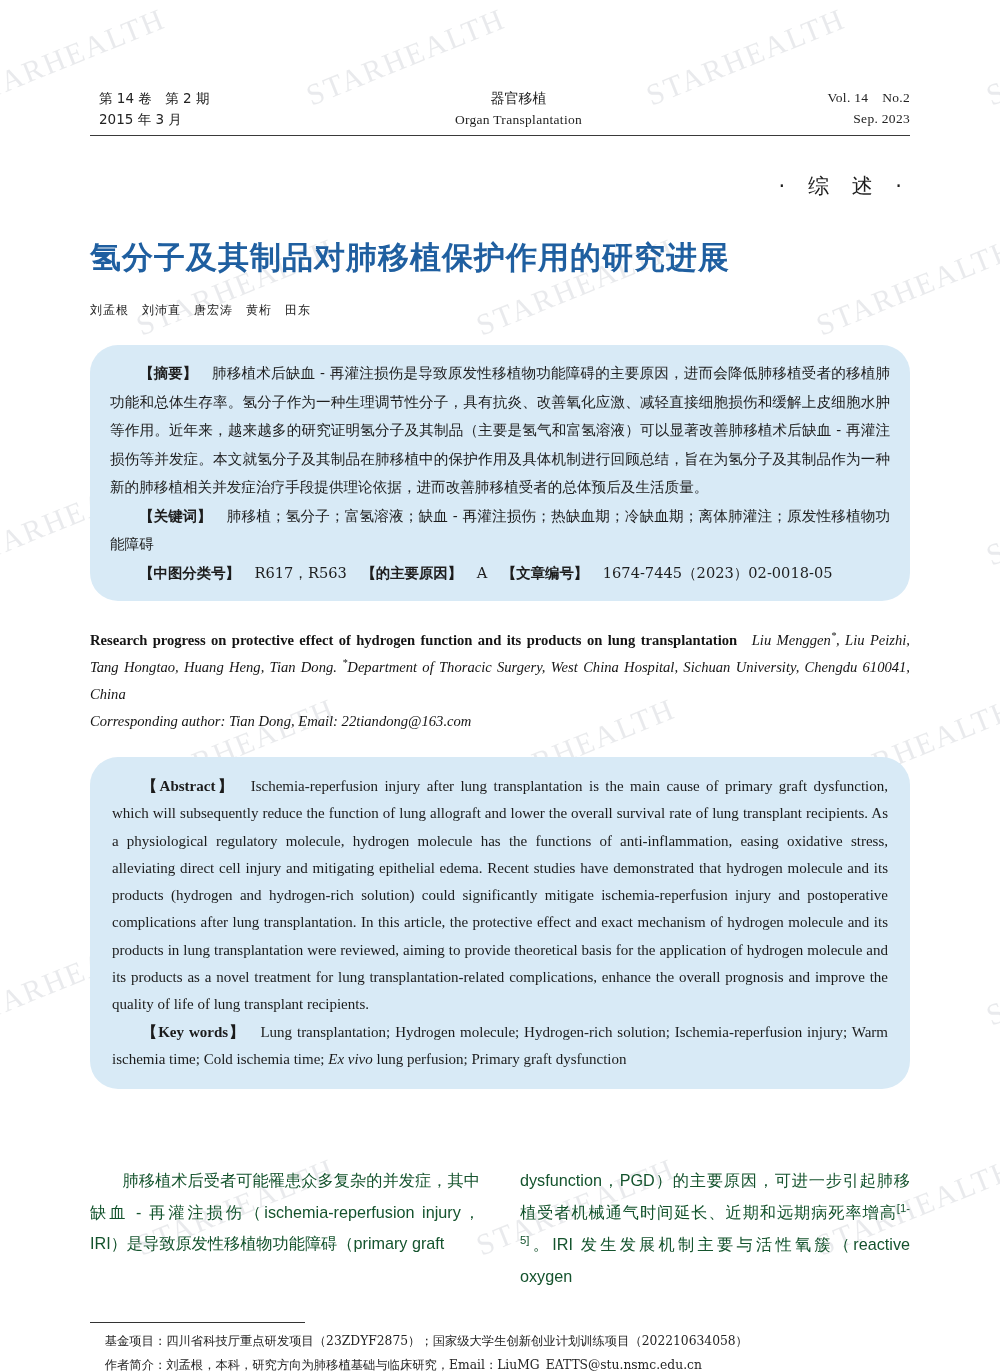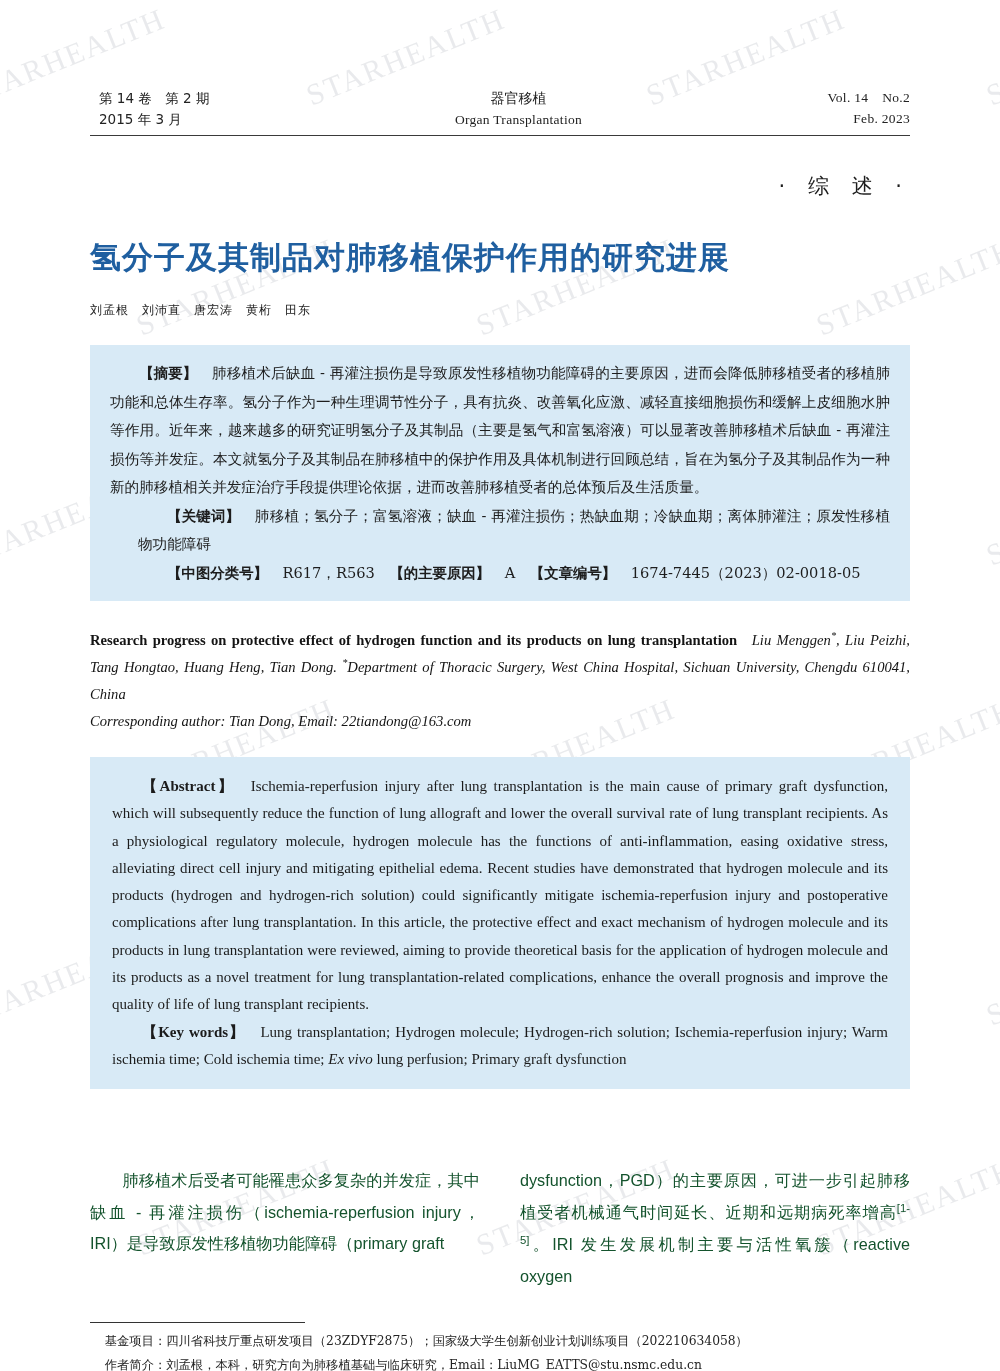--- a/index.html
+++ b/index.html
@@ -102,34 +102,35 @@
     color: #222;
     word-spacing: 6px;
   }
 
   
   .panel {
     background: #d8eaf6;
     margin-top: 22px;
     padding: 16px 22px 16px 22px;
     box-sizing: border-box;
+    border-radius: 28px;
   }
   .panel.cn { margin-top: 26px; padding: 14px 20px 14px 20px; }
   .panel p {
     margin: 0;
     text-align: justify;
     text-justify: inter-ideograph;
   }
   .panel.cn p {
     font-family: "DejaVu Serif", "Liberation Serif", serif;
     font-size: 14.6px;
     line-height: 1.95;
     color: #1d1d1d;
   }
-  .panel.cn p + p { margin-top: 0px; margin-left: 28px; }
+  .panel.cn p + p { margin-top: 0px; }
   .indent { text-indent: 2em; }
   .lbl-cn {
     font-family: "DejaVu Sans", "Liberation Sans", sans-serif;
     font-weight: bold;
     font-size: 14.4px;
   }
   .gap { display: inline-block; width: 1em; }
 
   .panel.en p {
     font-family: "Liberation Serif", "DejaVu Serif", serif;
@@ -232,21 +233,21 @@
         <div class="col-left">
           <div class="ch">第 14 卷　第 2 期</div>
           <div class="ch">2015 年 3 月</div>
         </div>
         <div class="col-mid">
           <div class="mid-ch">器官移植</div>
           <div class="mid-en">Organ Transplantation</div>
         </div>
         <div class="col-right">
           <div class="mid-en">Vol. 14　No.2</div>
-          <div class="mid-en">Feb. 2023</div>
+          <div class="mid-en">Sep. 2023</div>
         </div>
       </div>
       <hr class="rule">
 
       <div class="category">· 综 述 ·</div>
 
       <h1 class="cn-title">氢分子及其制品对肺移植保护作用的研究进展</h1>
       <div class="cn-authors">刘孟根　刘沛直　唐宏涛　黄桁　田东</div>
 
       <div class="panel cn">

